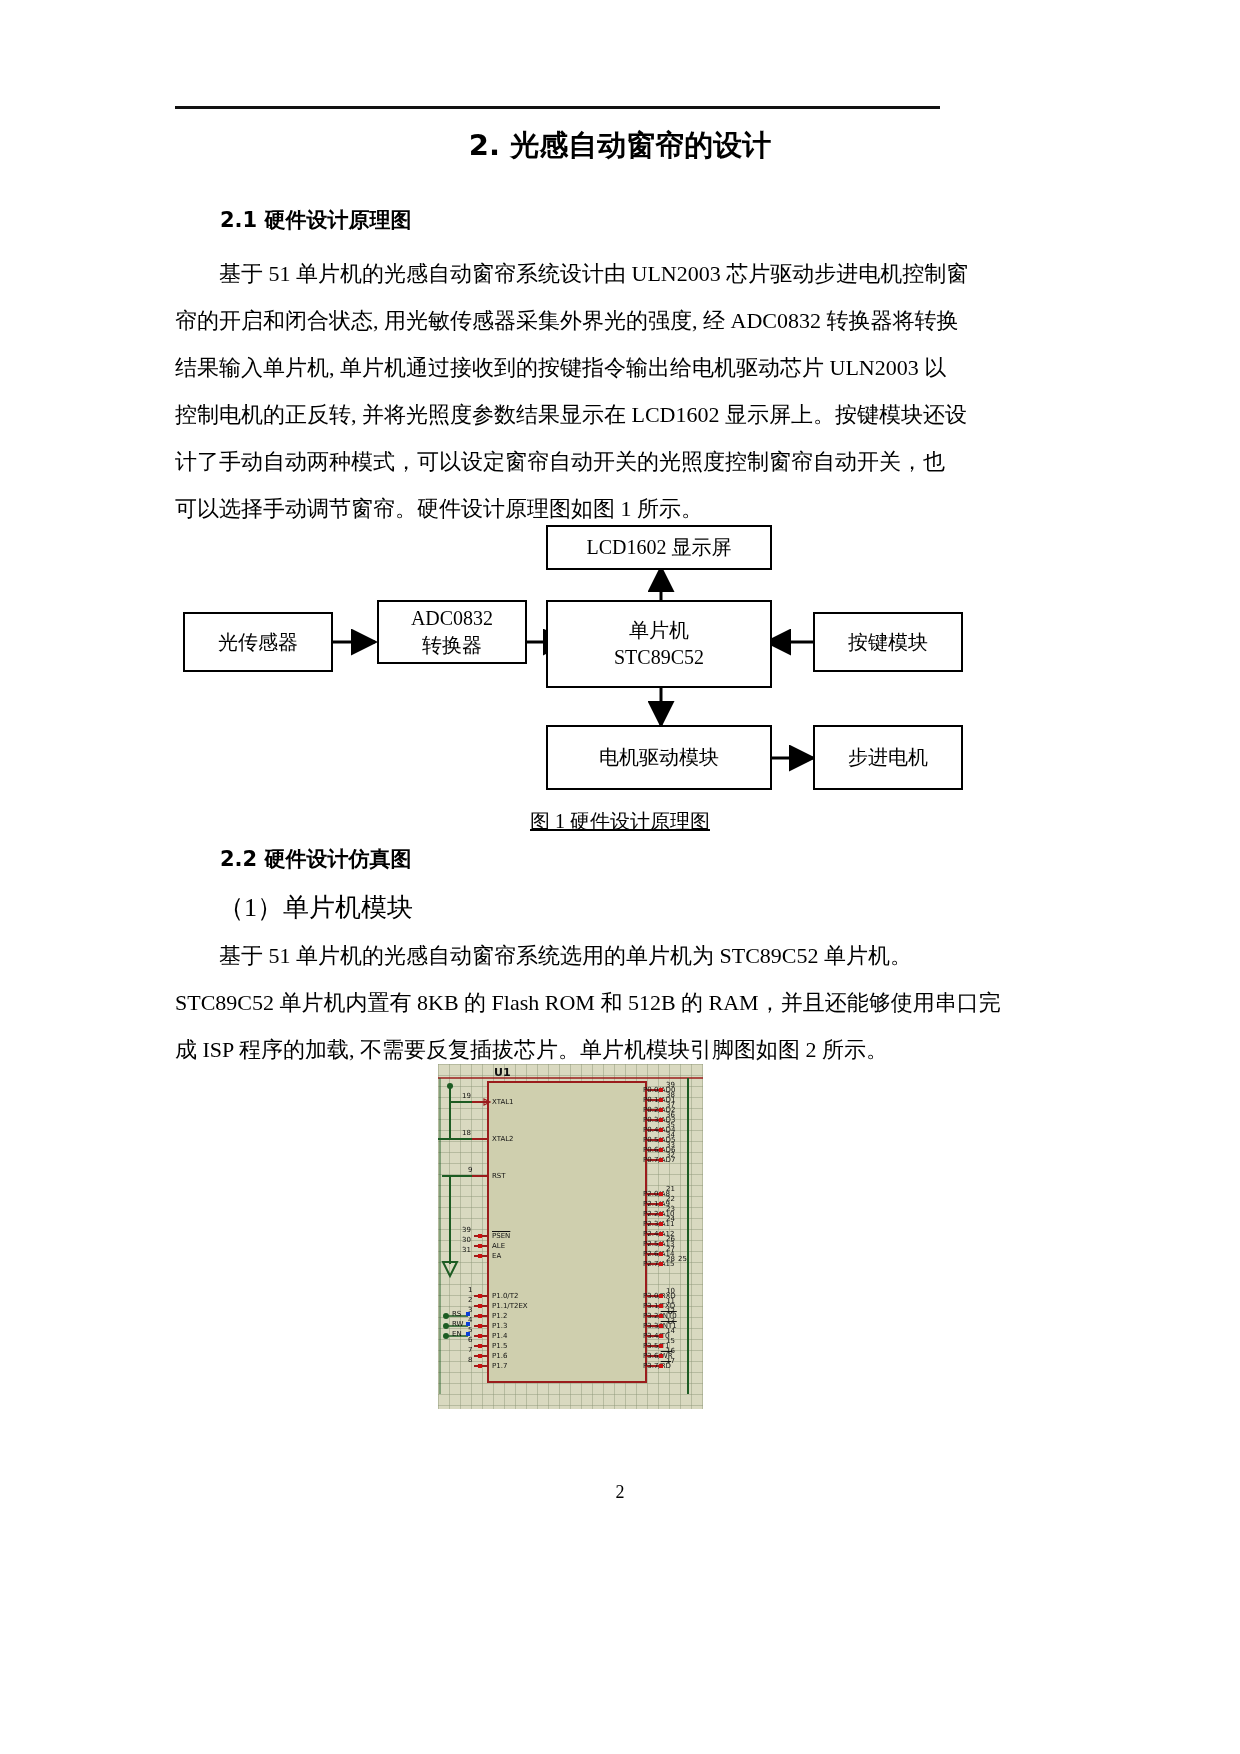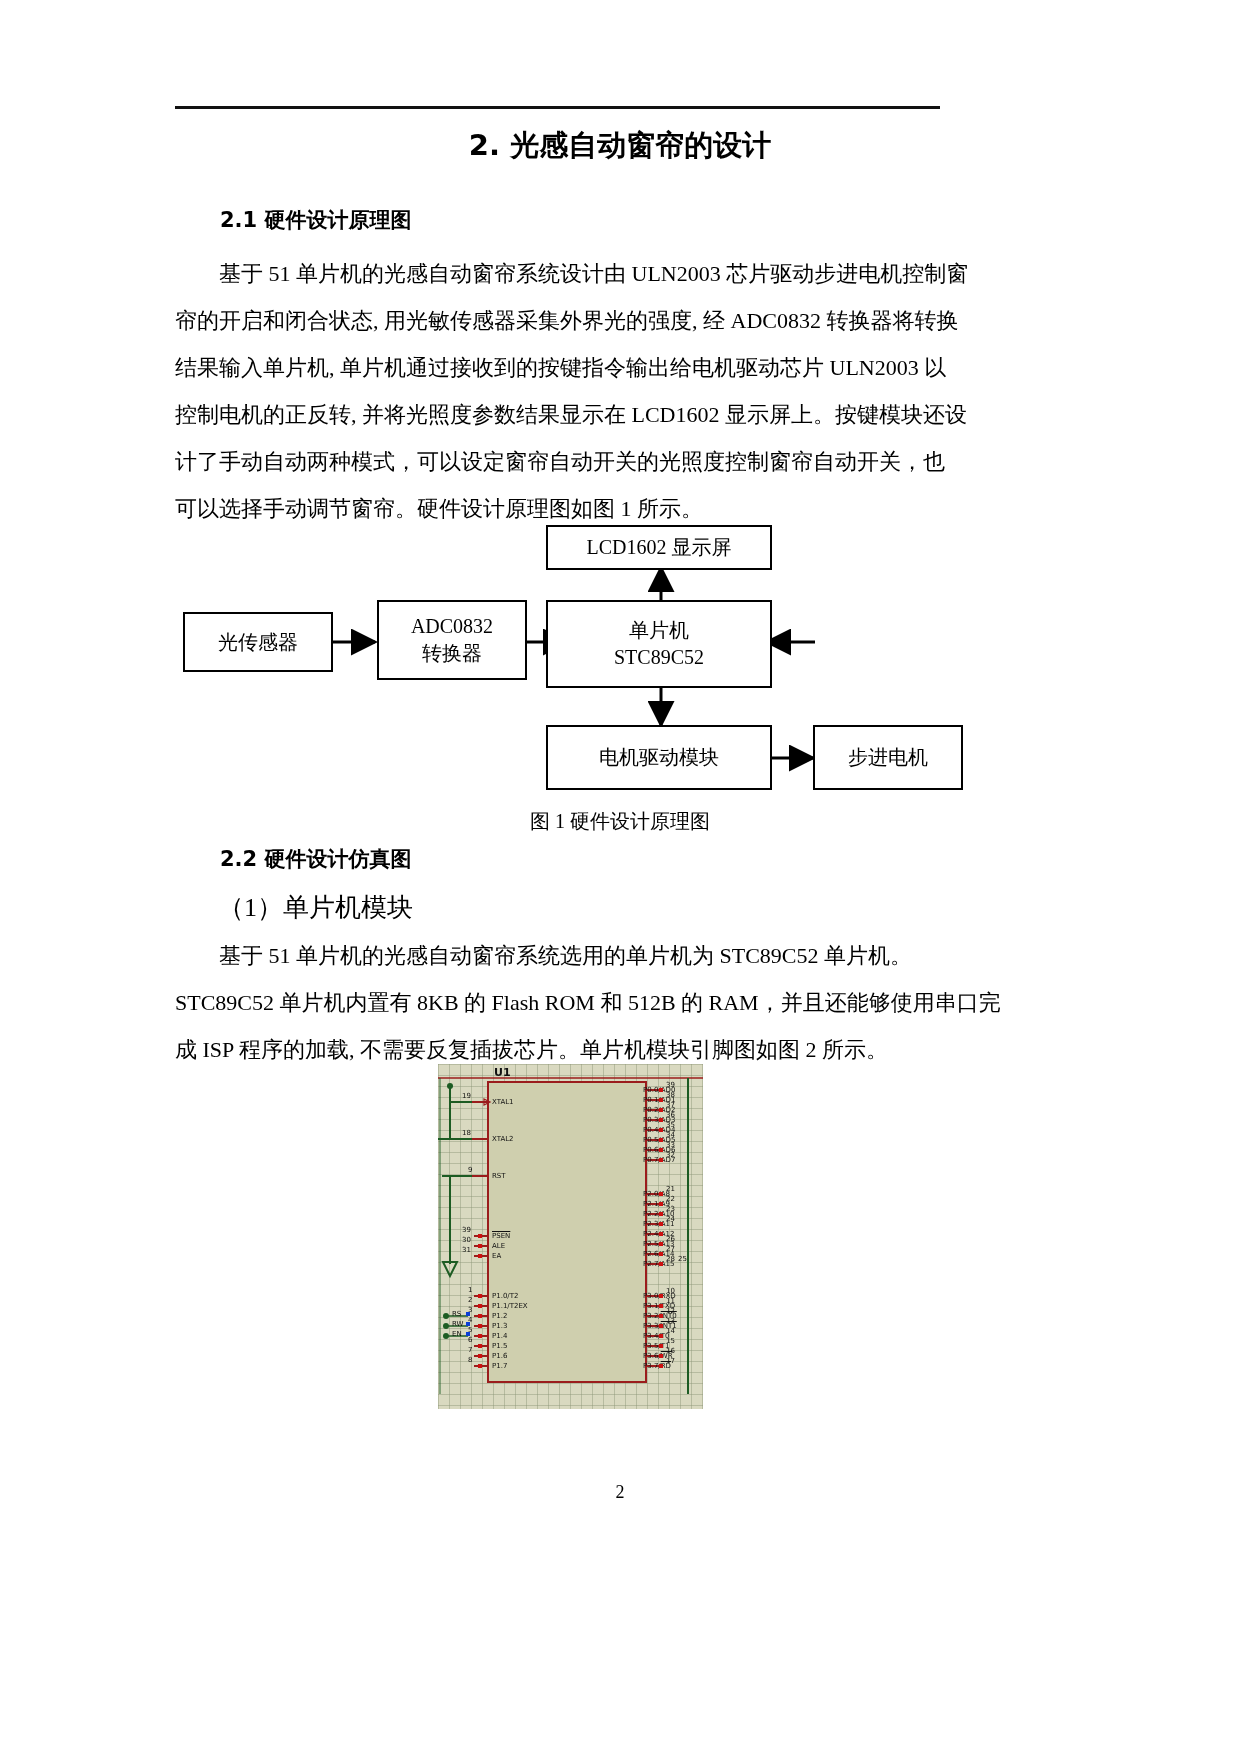--- a/index.html
+++ b/index.html
@@ -57,21 +57,21 @@
     font-size:26px;
   }
   .para2{left:175px;top:932px;width:810px;}
   .para2 .ln{display:block;}
   
   .fig-cap{
     position:absolute;width:1240px;left:0;text-align:center;
     font-family:"Liberation Serif", serif;
     font-size:20px;
   }
-  #cap1{top:808px;}
+  #cap1{top:808px;text-decoration:underline;}
   
   .bd{
     position:absolute;left:175px;top:520px;width:790px;height:285px;
   }
   .bd-box{
     position:absolute;
     border:2px solid #000;
     background:#fff;
     display:flex;align-items:center;justify-content:center;
     text-align:center;
@@ -170,30 +170,33 @@
     </svg>
 
     <div class="bd-box" style="left:371px;top:5px;width:226px;height:45px;">
       <span>LCD1602 显示屏</span>
     </div>
 
     <div class="bd-box" style="left:8px;top:92px;width:150px;height:60px;">
       <span>光传感器</span>
     </div>
 
-    <div class="bd-box" style="left:202px;top:80px;width:150px;height:80px;flex-direction:column;">
+    <div class="bd-box" style="left:202px;top:80px;width:150px;height:64px;flex-direction:column;">
       <span>ADC0832</span>
       <span>转换器</span>
     </div>
 
     <div class="bd-box" style="left:371px;top:80px;width:226px;height:88px;flex-direction:column;">
       <span>单片机</span>
       <span>STC89C52</span>
     </div>
 
+    <div class="bd-box" style="left:638px;top:92px;width:150px;height:60px;">
+      <span>按键模块</span>
+    </div>
 
     <div class="bd-box" style="left:371px;top:205px;width:226px;height:65px;">
       <span>电机驱动模块</span>
     </div>
 
     <div class="bd-box" style="left:638px;top:205px;width:150px;height:65px;">
       <span>步进电机</span>
     </div>
   </div>
 

